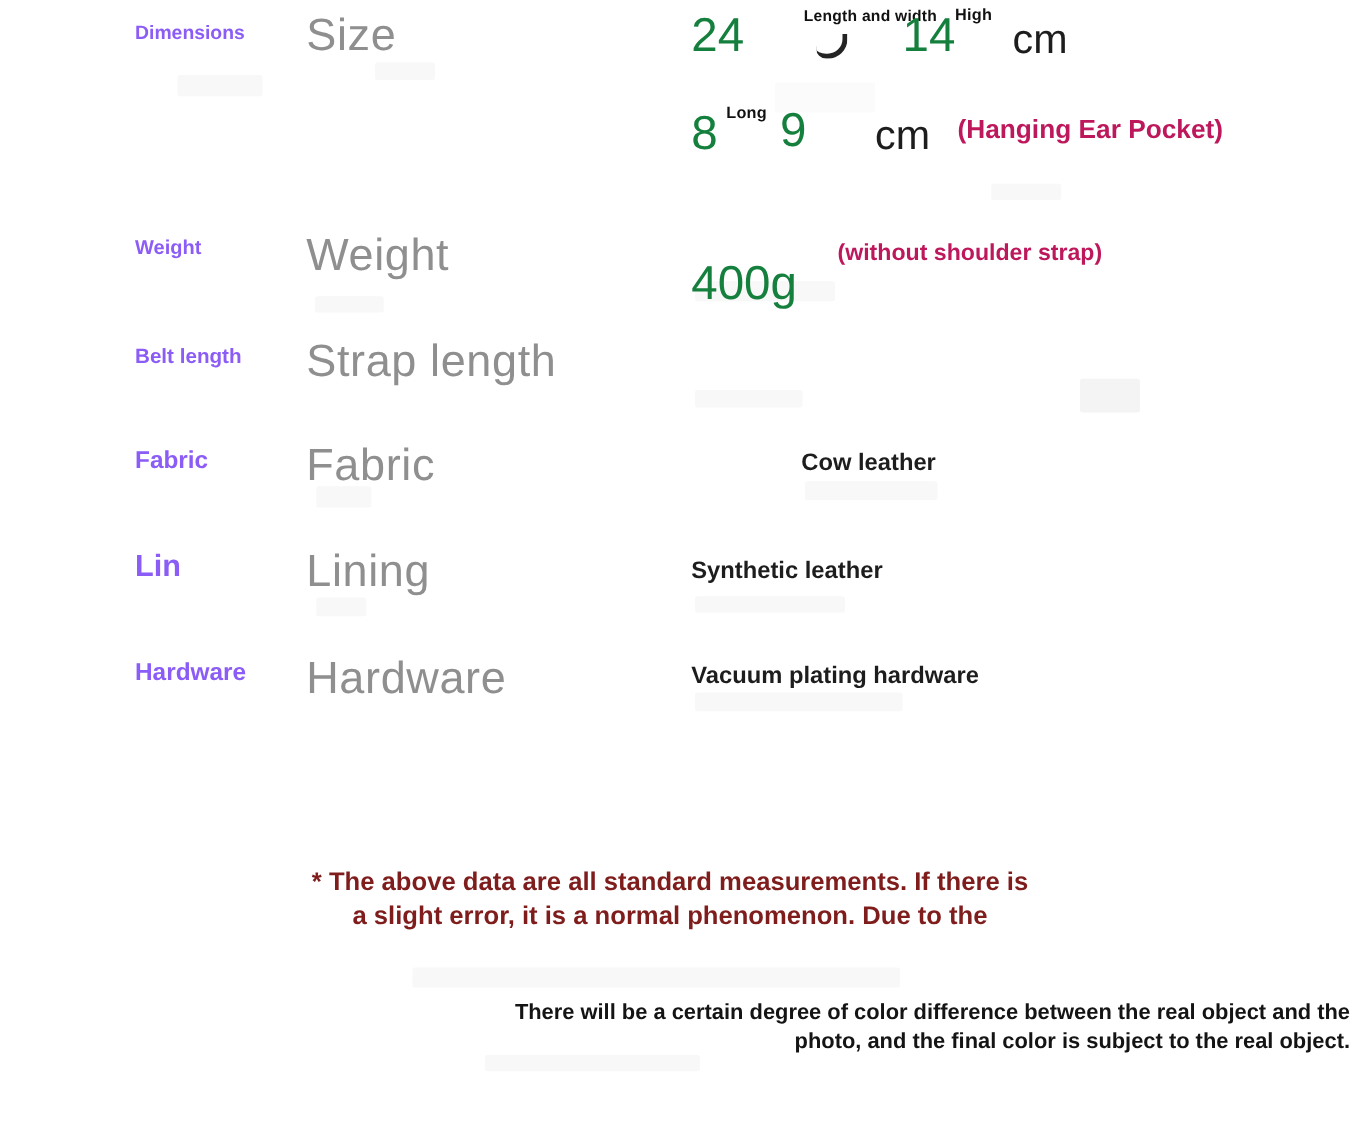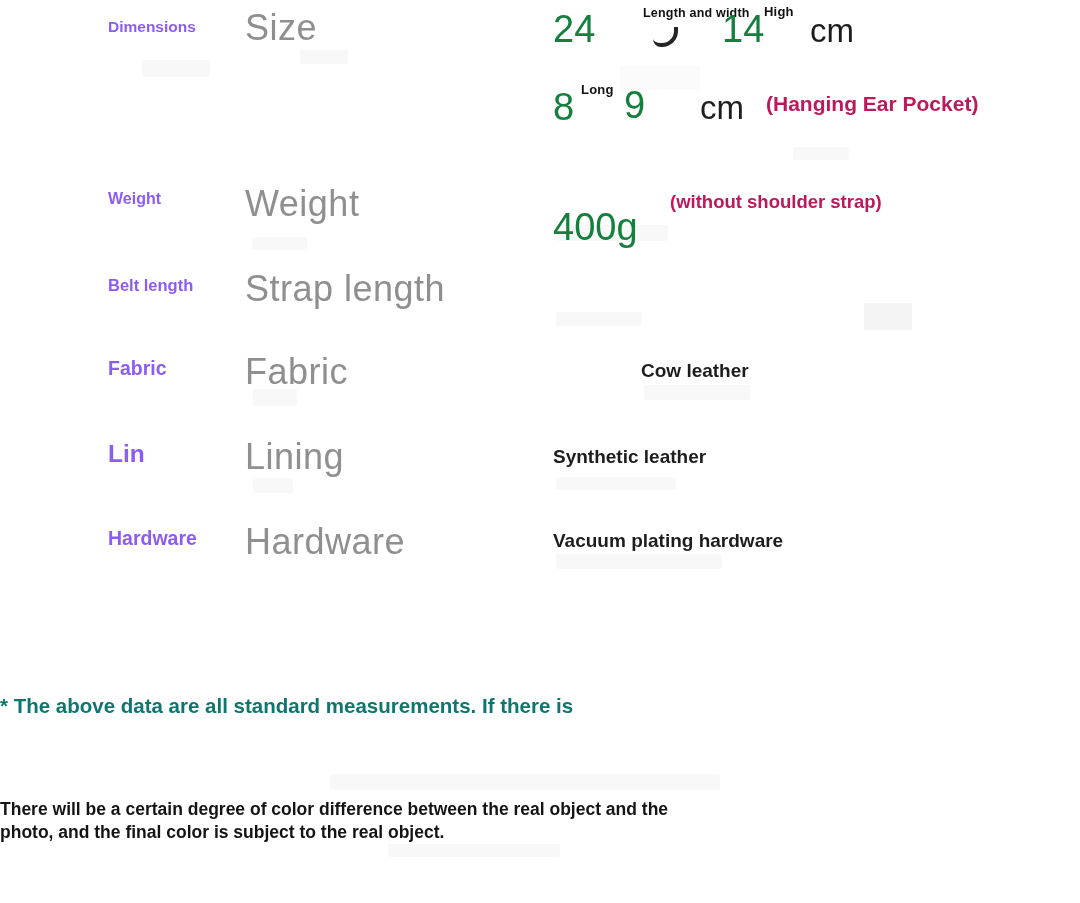--- a/index.html
+++ b/index.html
@@ -20,23 +20,23 @@
   .vbold{color:#1d1d1d;font-weight:700;}
   
   .artifact{position:absolute;background:#f8f8f8;border-radius:2px;}
   .artifact.dk{background:#f4f4f4;}
   
   .stray{
     position:absolute;width:21px;height:16px;
     border:4.5px solid #242424;border-top:none;border-left:none;
     border-radius:0 0 16px 8px;
   }
-  .footer1{position:absolute;left:0;right:8px;top:692px;text-align:left;
-    font-size:20.5px;font-weight:700;color:#0f766e;line-height:27px;}
-  .footer2{position:absolute;left:0;right:0;top:798px;text-align:left;
+  .footer1{position:absolute;left:0;right:8px;top:692px;text-align:center;
+    font-size:20.5px;font-weight:700;color:#7f1d1d;line-height:27px;}
+  .footer2{position:absolute;left:0;right:0;top:798px;text-align:right;
     font-size:17.5px;font-weight:700;color:#141414;line-height:22.5px;}
 </style>
 </head>
 <body>
 
 <div class="canvas">
 
   <div class="artifact" style="left:142px;top:60px;width:68px;height:17px;"></div>
   <div class="artifact" style="left:300px;top:50px;width:48px;height:14px;"></div>
   <div class="artifact" style="left:620px;top:66px;width:80px;height:24px;background:#fbfbfb;"></div>
@@ -83,19 +83,20 @@
   <div class="abs lbl" style="left:108px;top:440px;font-size:24.5px;">Lin</div>
   <div class="abs term" style="left:245px;top:437px;">Lining</div>
   <span class="abs vbold" style="left:553px;top:446px;font-size:19px;">Synthetic leather</span>
 
   <div class="abs lbl" style="left:108px;top:528px;font-size:19.5px;">Hardware</div>
   <div class="abs term" style="left:245px;top:522px;">Hardware</div>
   <span class="abs vbold" style="left:553px;top:530px;font-size:19px;text-align:center;">Vacuum plating hardware</span>
 
   <div class="footer1">
     <div>* The above data are all standard measurements. If there is</div>
+    <div>a slight error, it is a normal phenomenon. Due to the</div>
   </div>
   <div class="footer2">
     <div>There will be a certain degree of color difference between the real object and the</div>
     <div>photo, and the final color is subject to the real object.</div>
   </div>
 
 </div>
 
 </body></html>

